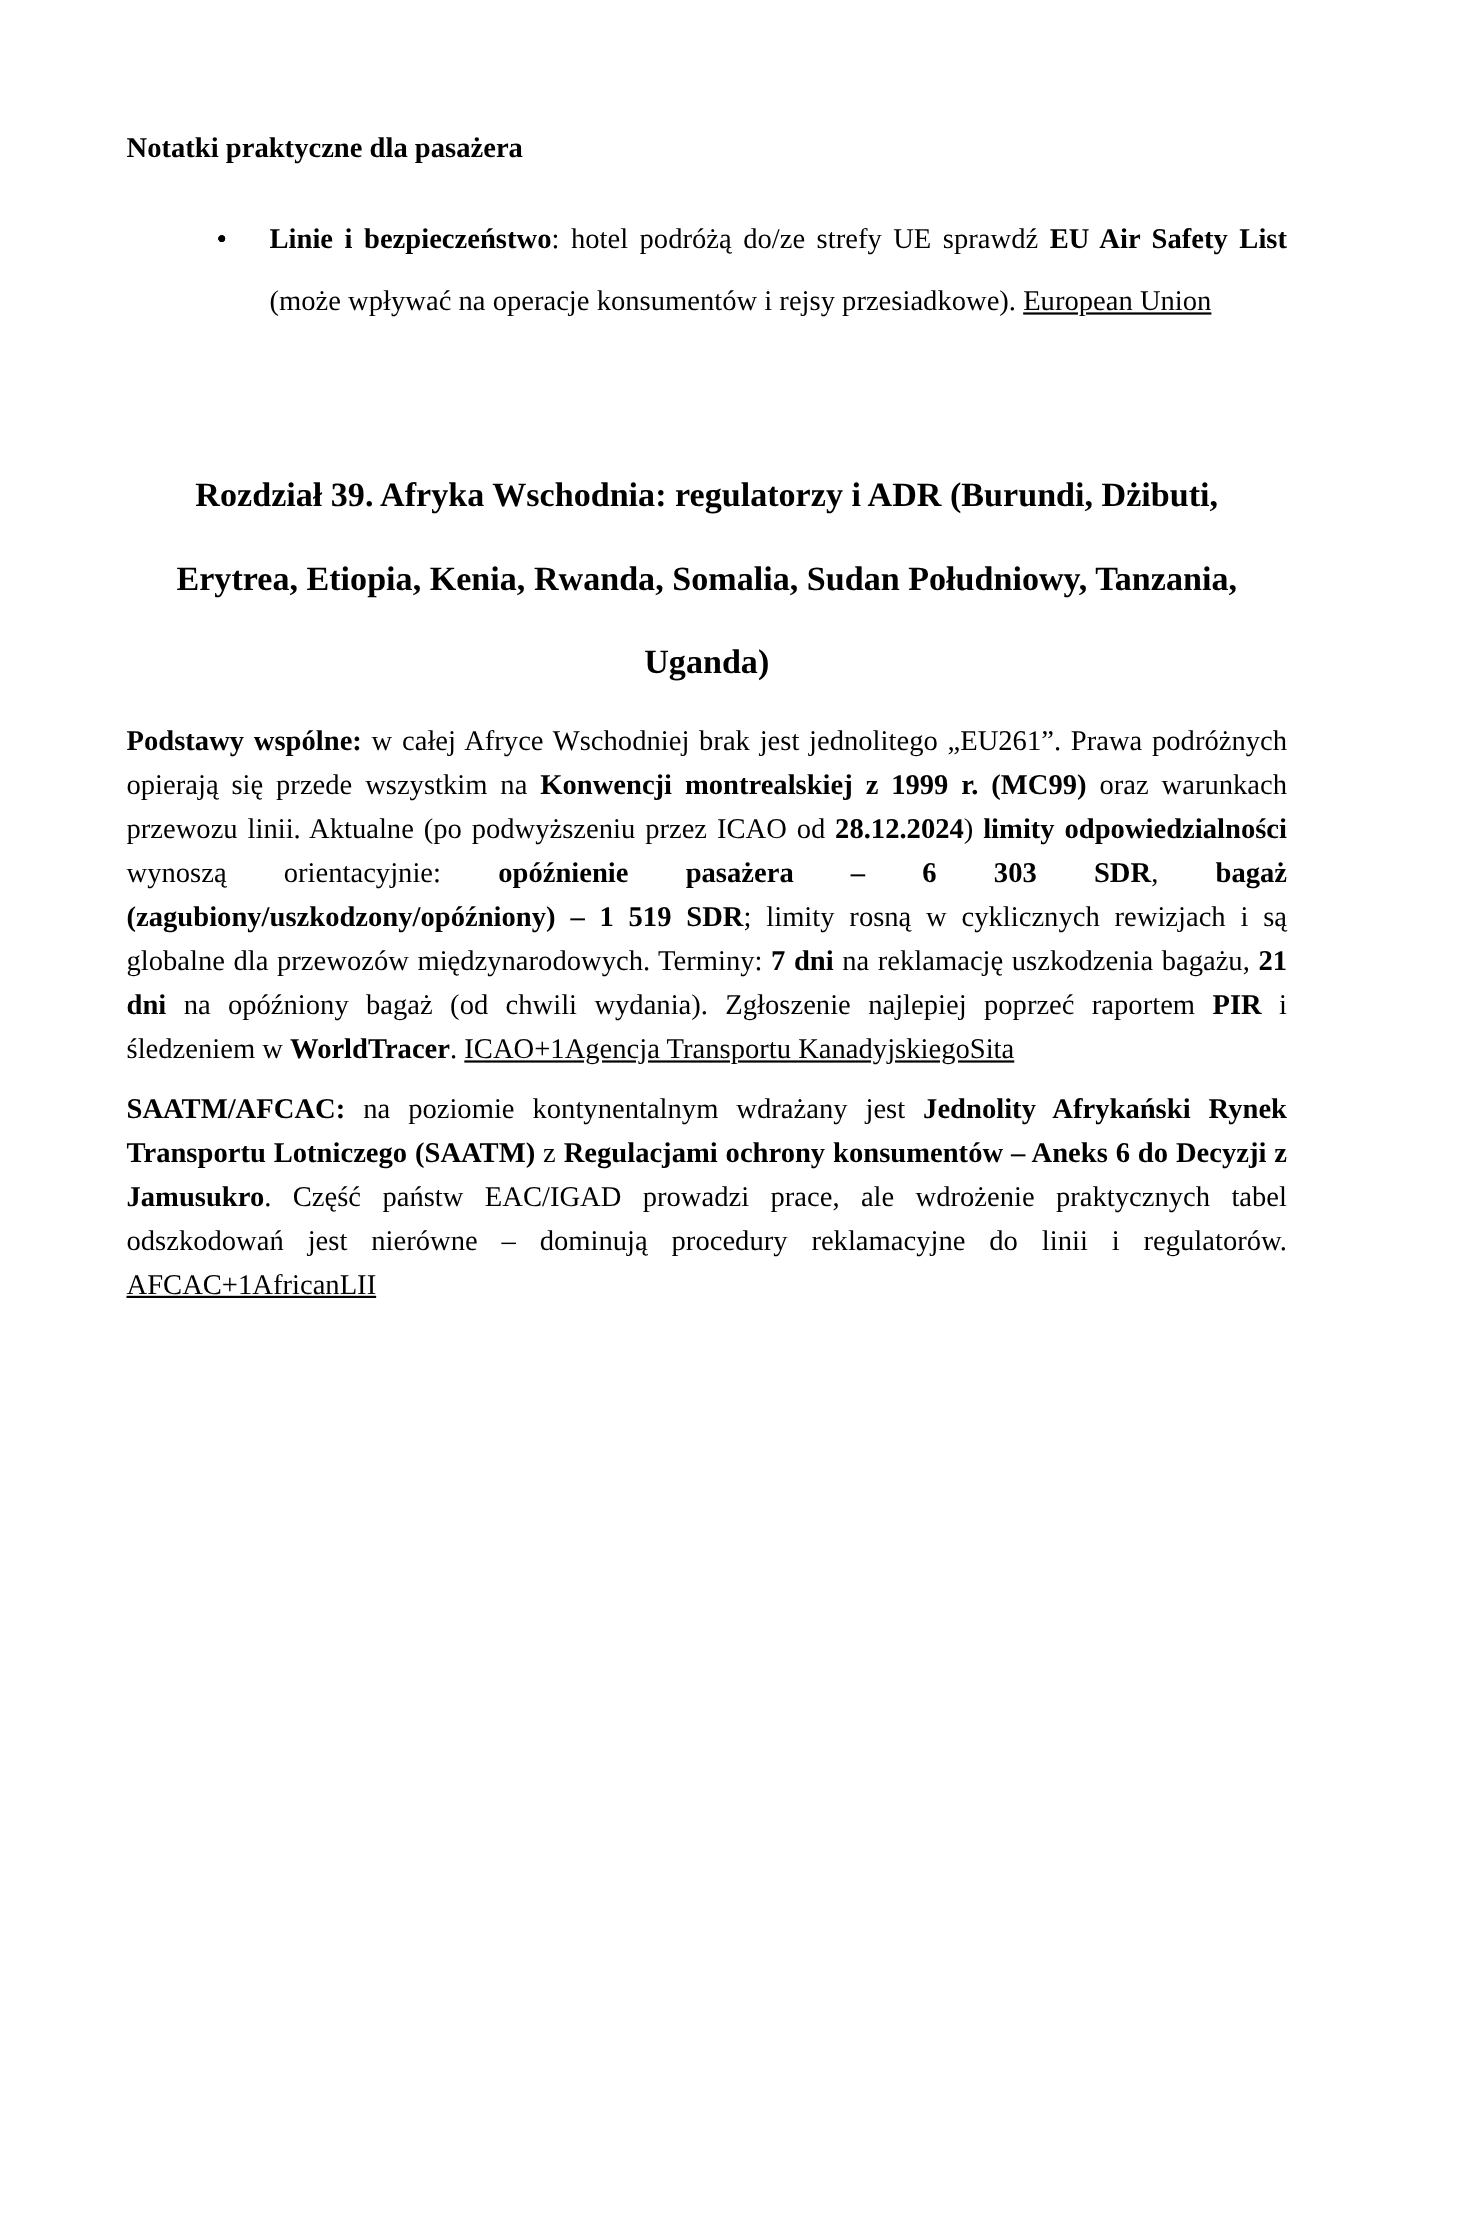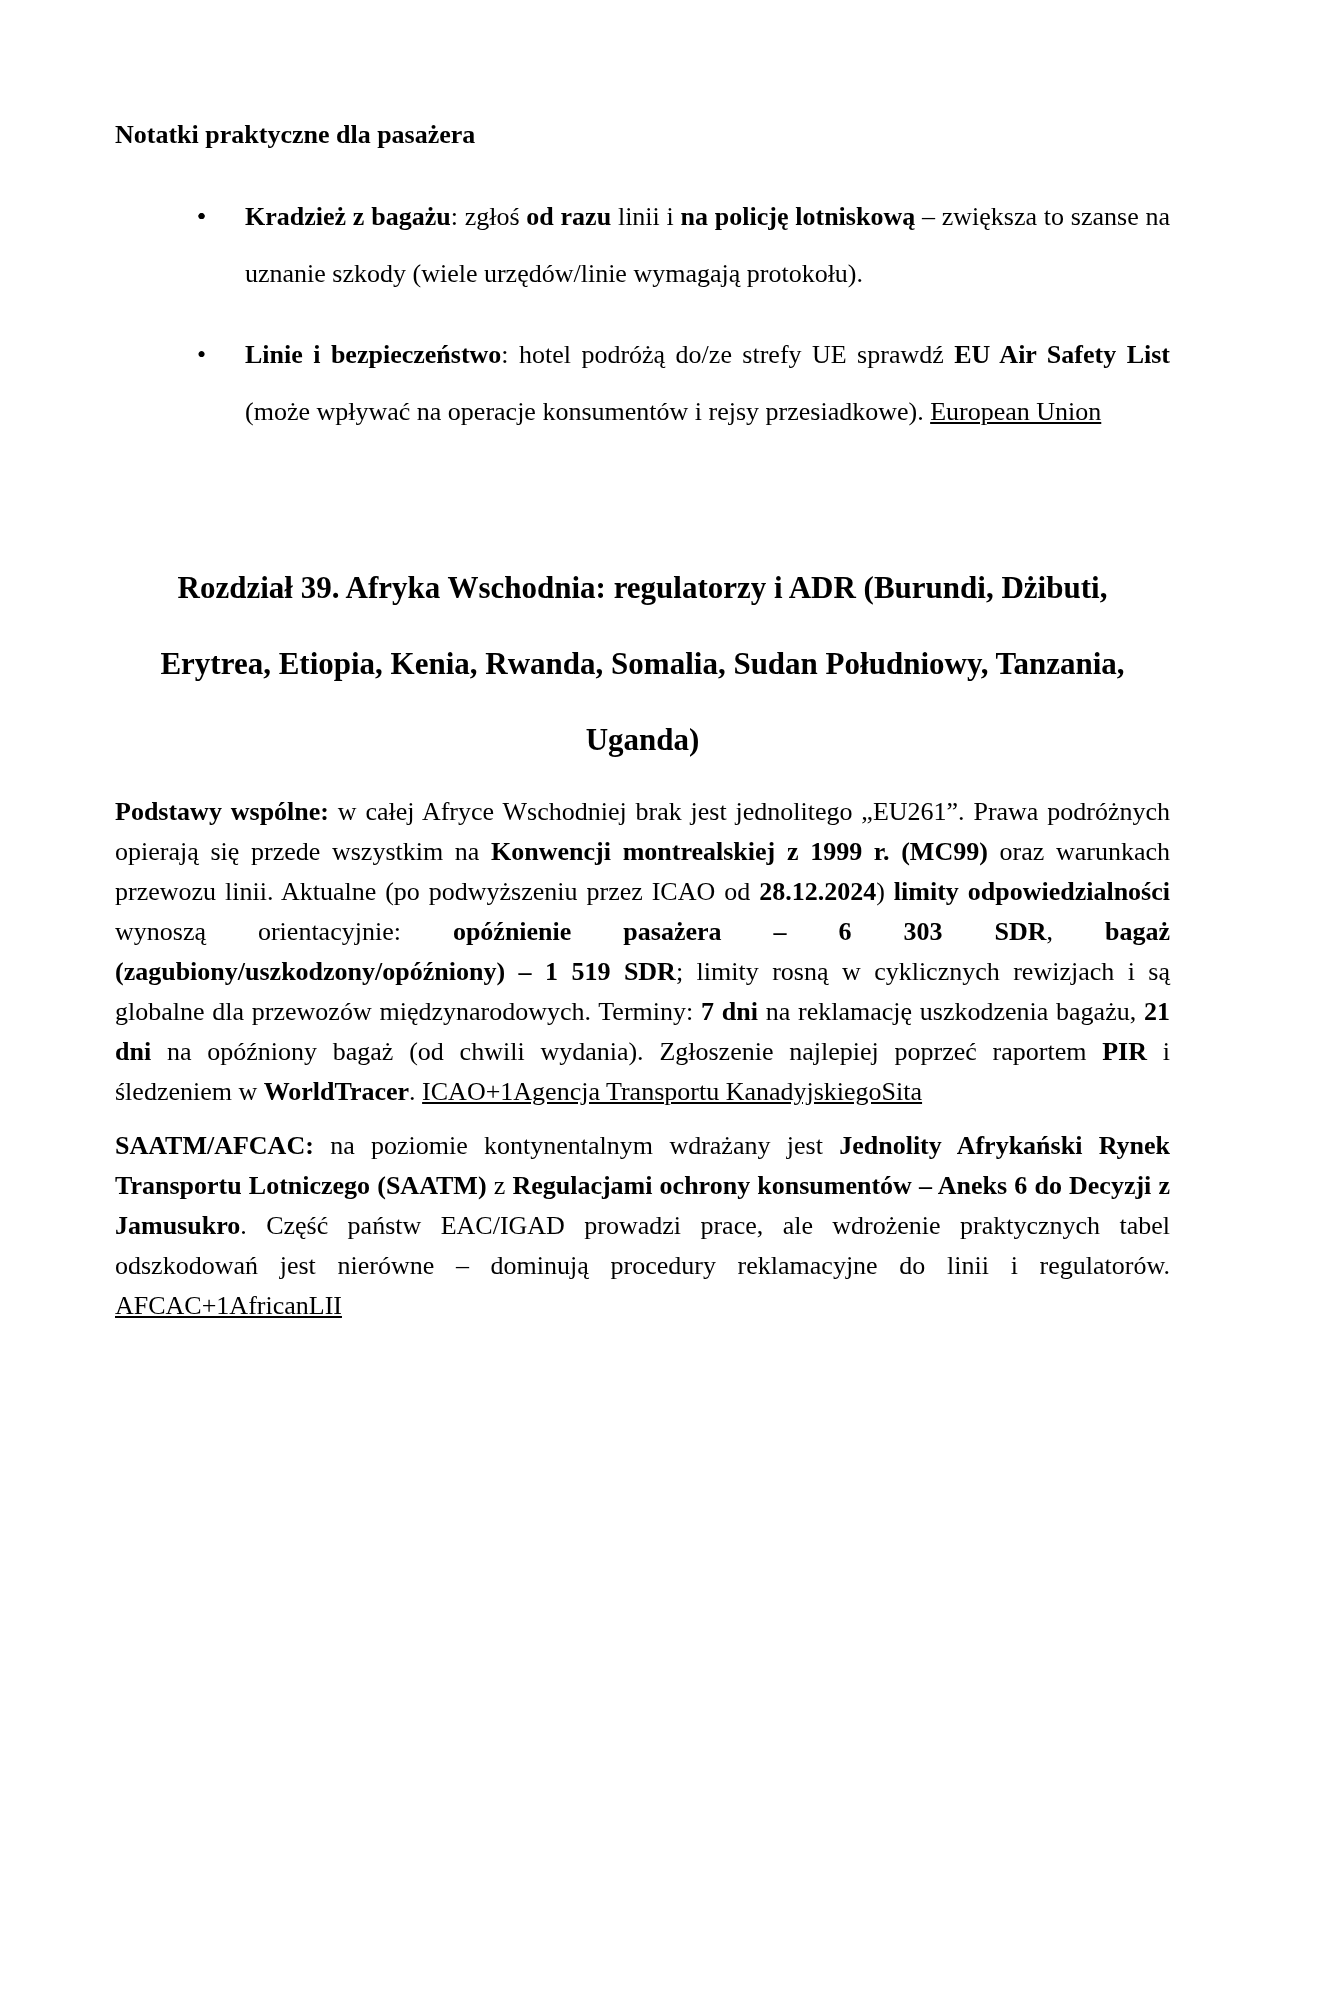--- a/index.html
+++ b/index.html
@@ -77,21 +77,20 @@
   <div class="content">
 
     <h2 class="notes-heading">Notatki praktyczne dla pasażera</h2>
 
     <ul class="bullets">
       <li>
         <span class="marker">•</span>
       </li>
       <li>
         <span class="marker">•</span>
-        <span><span class="b">Kradzież z bagażu</span><span>: zgłoś </span><span class="b">od razu</span><span> linii i </span><span class="b">na policję lotniskową</span><span> – zwiększa to szanse na uznanie szkody (wiele urzędów/linie wymagają protokołu).</span></span>
       </li>
       <li>
         <span class="marker">•</span>
         <span><span class="b">Linie i bezpieczeństwo</span><span>: hotel podróżą do/ze strefy UE sprawdź </span><span class="b">EU Air Safety List</span><span> (może wpływać na operacje konsumentów i rejsy przesiadkowe). </span><a class="doc-link" href="#">European Union</a></span>
       </li>
     </ul>
 
     <h1 class="chapter-heading">Rozdział 39. Afryka Wschodnia: regulatorzy i ADR (Burundi, Dżibuti, Erytrea, Etiopia, Kenia, Rwanda, Somalia, Sudan Południowy, Tanzania, Uganda)</h1>
 
     <p class="para"><span class="b">Podstawy wspólne:</span><span> w całej Afryce Wschodniej brak jest jednolitego „EU261”. Prawa podróżnych opierają się przede wszystkim na </span><span class="b">Konwencji montrealskiej z 1999 r. (MC99)</span><span> oraz warunkach przewozu linii. Aktualne (po podwyższeniu przez ICAO od </span><span class="b">28.12.2024</span><span>) </span><span class="b">limity odpowiedzialności</span><span> wynoszą orientacyjnie: </span><span class="b">opóźnienie pasażera – 6&nbsp;303 SDR</span><span>, </span><span class="b">bagaż (zagubiony/uszkodzony/opóźniony) – 1&nbsp;519 SDR</span><span>; limity rosną w cyklicznych rewizjach i są globalne dla przewozów międzynarodowych. Terminy: </span><span class="b">7 dni</span><span> na reklamację uszkodzenia bagażu, </span><span class="b">21 dni</span><span> na opóźniony bagaż (od chwili wydania). Zgłoszenie najlepiej poprzeć raportem </span><span class="b">PIR</span><span> i śledzeniem w </span><span class="b">WorldTracer</span><span>. </span><a class="doc-link" href="#">ICAO+1Agencja Transportu KanadyjskiegoSita</a></p>

